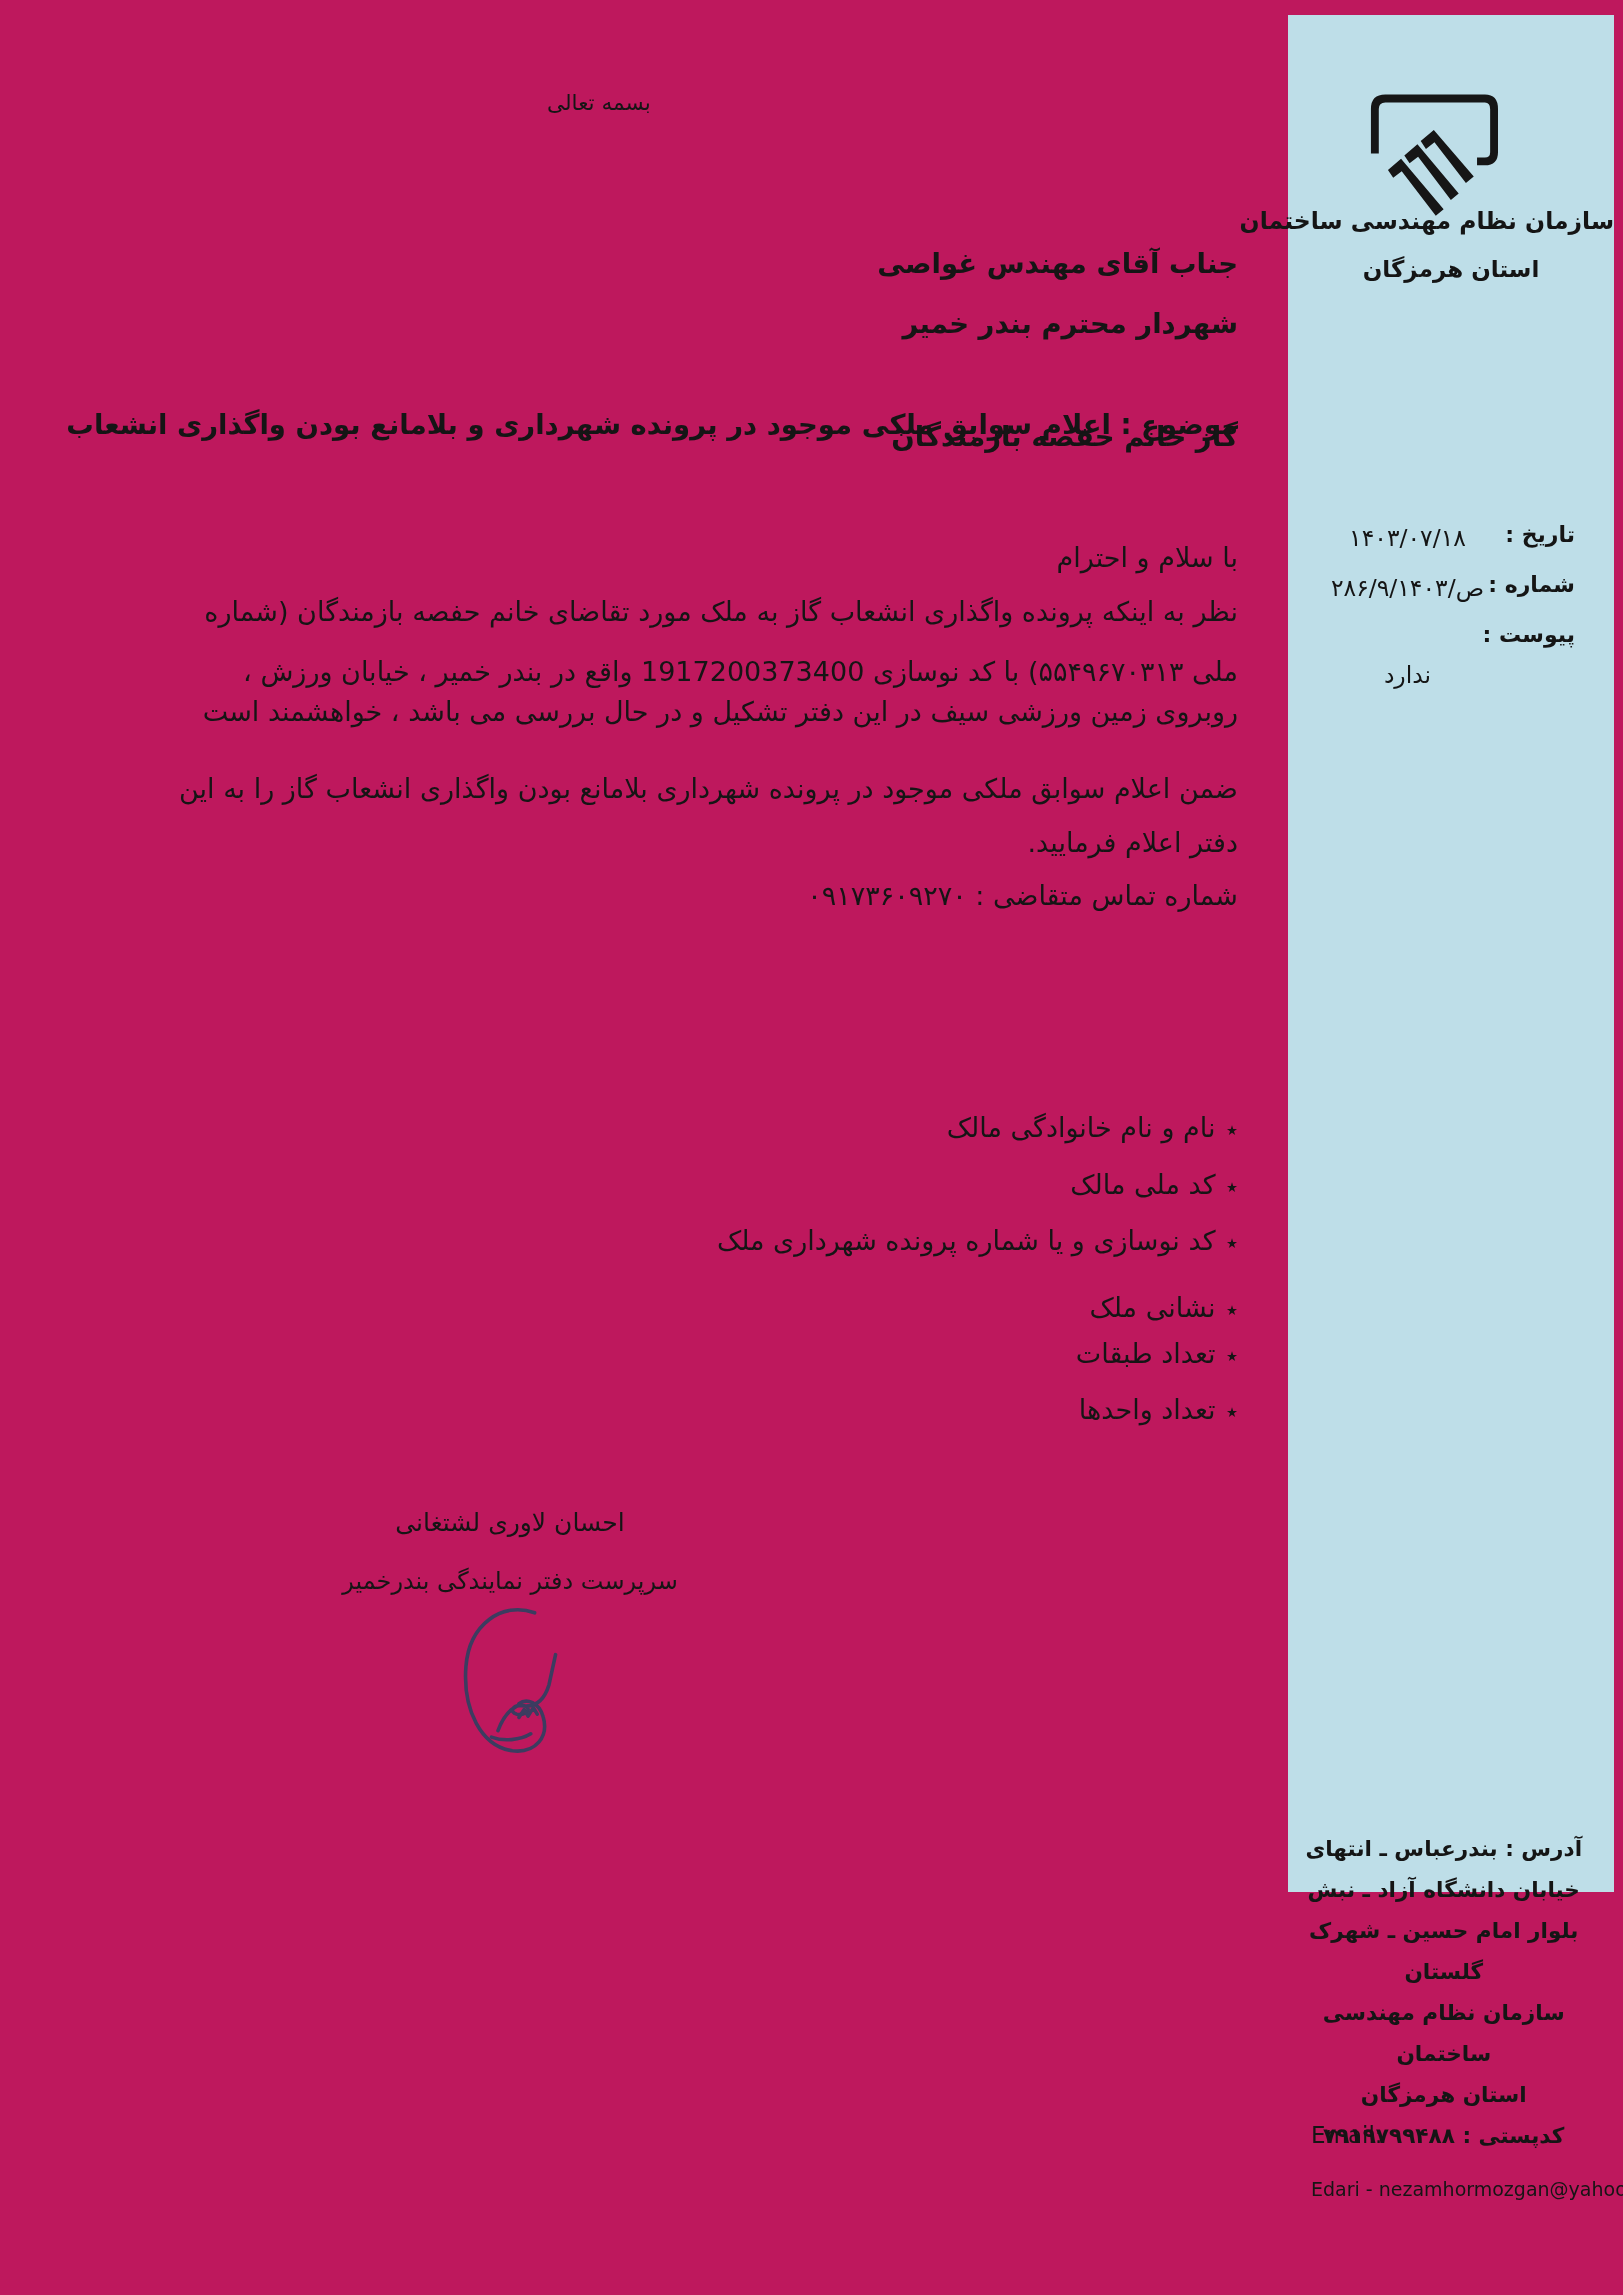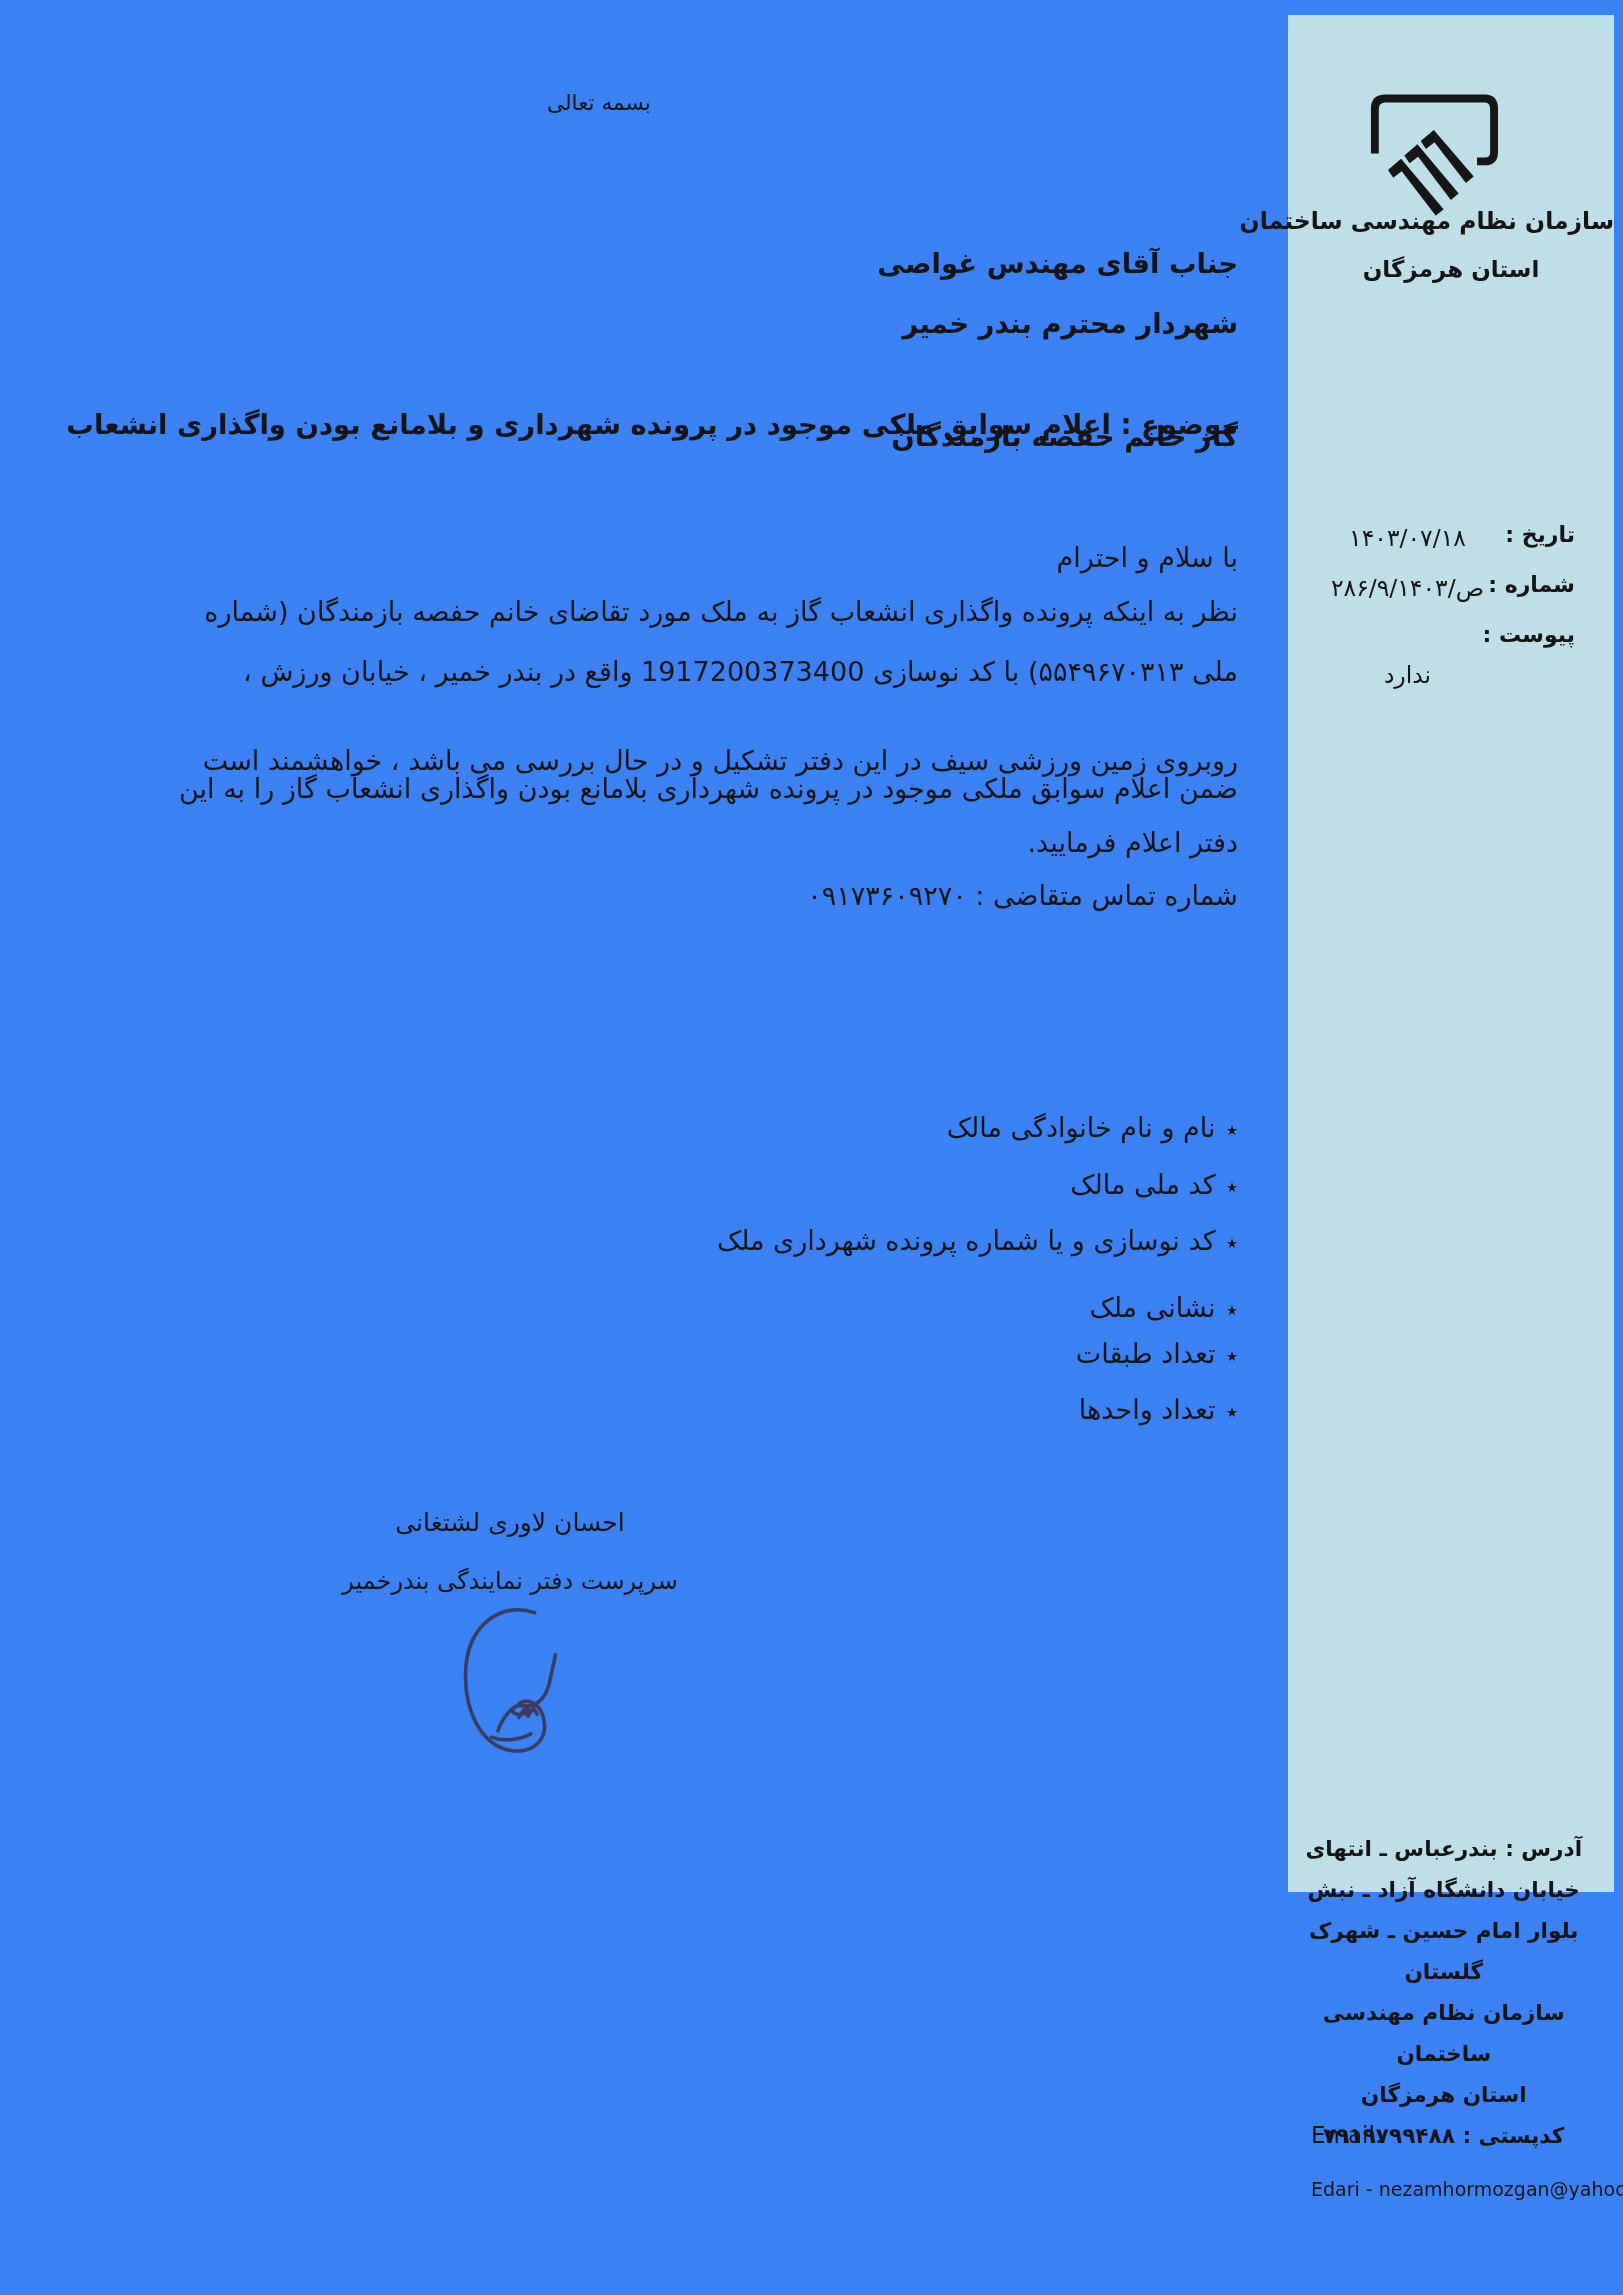--- a/index.html
+++ b/index.html
@@ -1,27 +1,27 @@
 <!DOCTYPE html>
 <html lang="fa" style="font-size:10.5px"><head>
 <meta charset="utf-8">
 <style>
   html,body{margin:0;padding:0;background:#ffffff;}
   .page{
-    position:relative;width:1623px;height:2295px;background:#3b82f6;overflow:hidden;
+    position:relative;width:1623px;height:2295px;background:#be185d;overflow:hidden;
     font-family:"DejaVu Sans",sans-serif;color:#151515;direction:rtl;
   }
   .abs{position:absolute;white-space:nowrap;}
   
   .besmeleh{left:547px;top:90px;font-size:21.6px;}
   .rcpt{right:385px;font-size:27.5px;font-weight:bold;}
   .rcpt0{top:247px;} .rcpt1{top:307px;} .rcpt2{top:364px;margin-top:44px;} .rcpt3{top:420px;}
   .body-line{right:385px;font-size:27px;}
   .sal{top:542px;}
-  .b0{top:596px;} .b1{top:656px;} .b2{top:745px;} .b3{top:773px;} .b4{top:827px;}
+  .b0{top:596px;} .b1{top:656px;} .b2{top:696px;} .b3{top:773px;} .b4{top:827px;}
   .contact{top:880px;}
   .request{top:993px;}
   .check{right:385px;font-size:27px;}
   .c0{top:1112px;margin-left:23px;} .c1{top:1169px;} .c2{top:1225px;} .c3{top:1292px;} .c4{top:1338px;} .c5{top:1394px;}
   .star{font-size:22px;margin-left:10.5px;}
   .sig-name{left:353px;width:314px;text-align:center;top:1508px;font-size:25px;}
   .sig-title{left:327px;width:366px;text-align:center;top:1567px;font-size:24px;}
   .sig-svg{left:456px;top:1601px;}
   
   .sidebar{position:absolute;left:1288px;top:15px;width:326px;height:1877px;background:#bedee8;}

